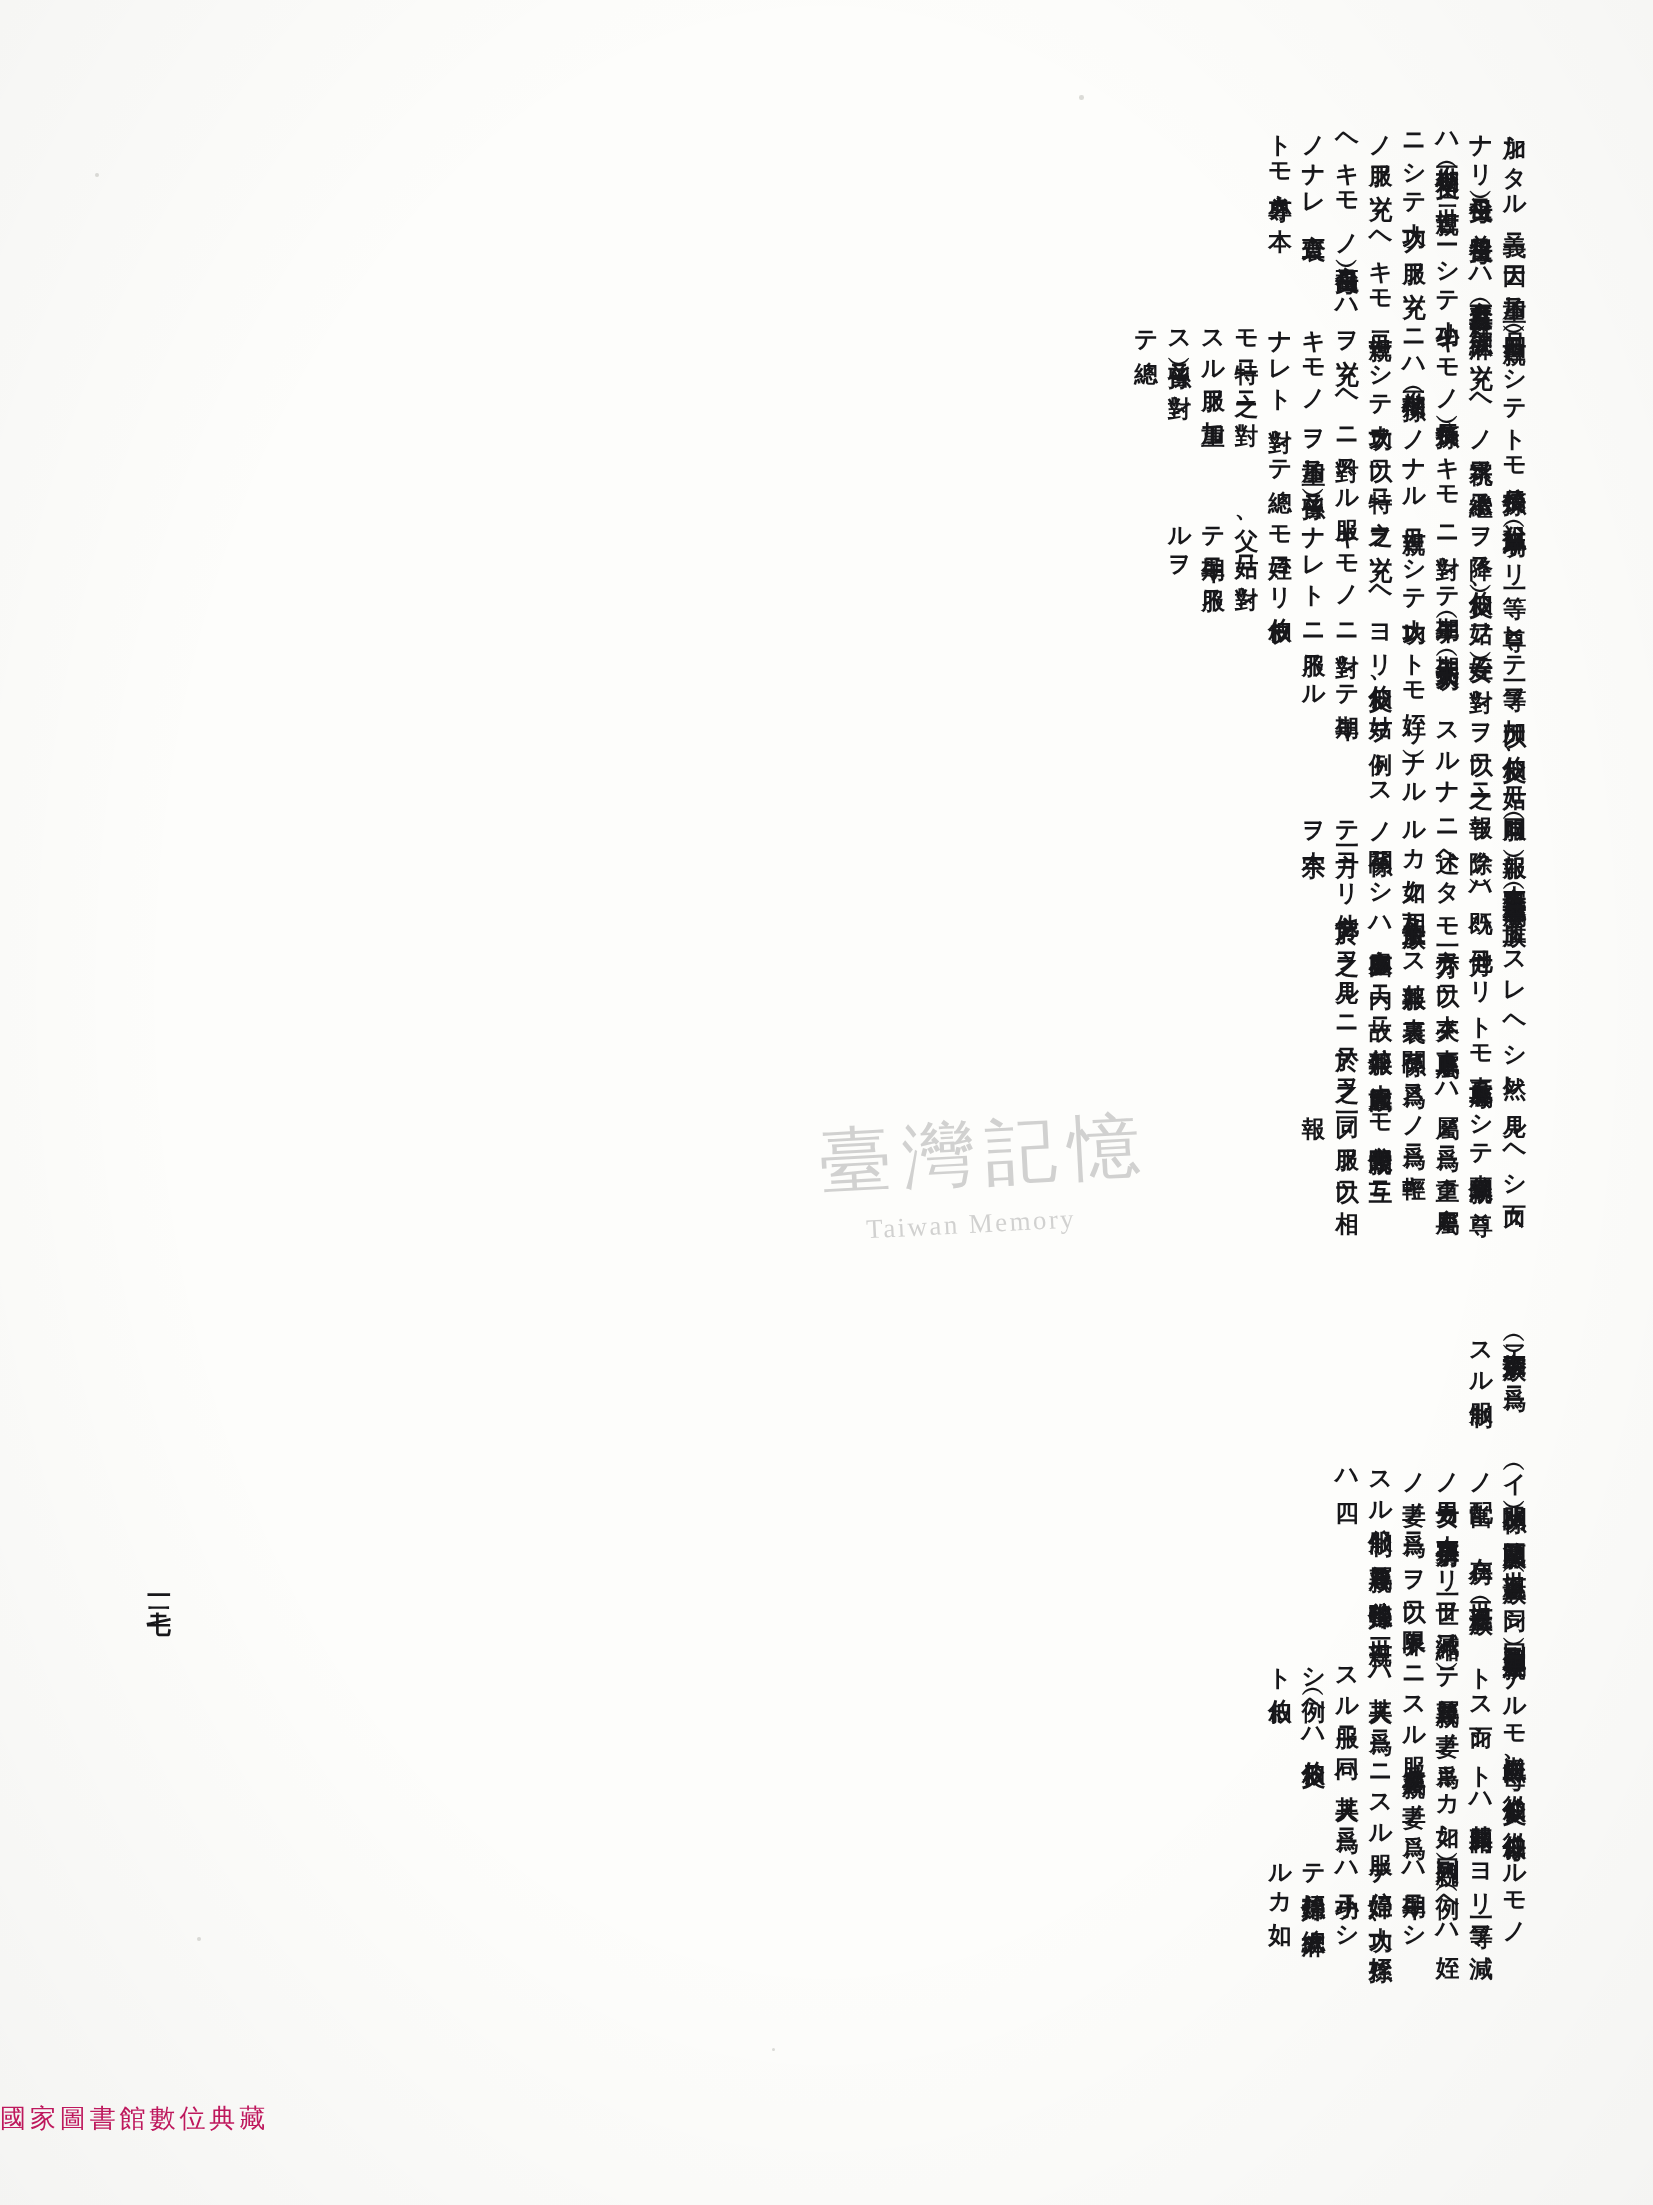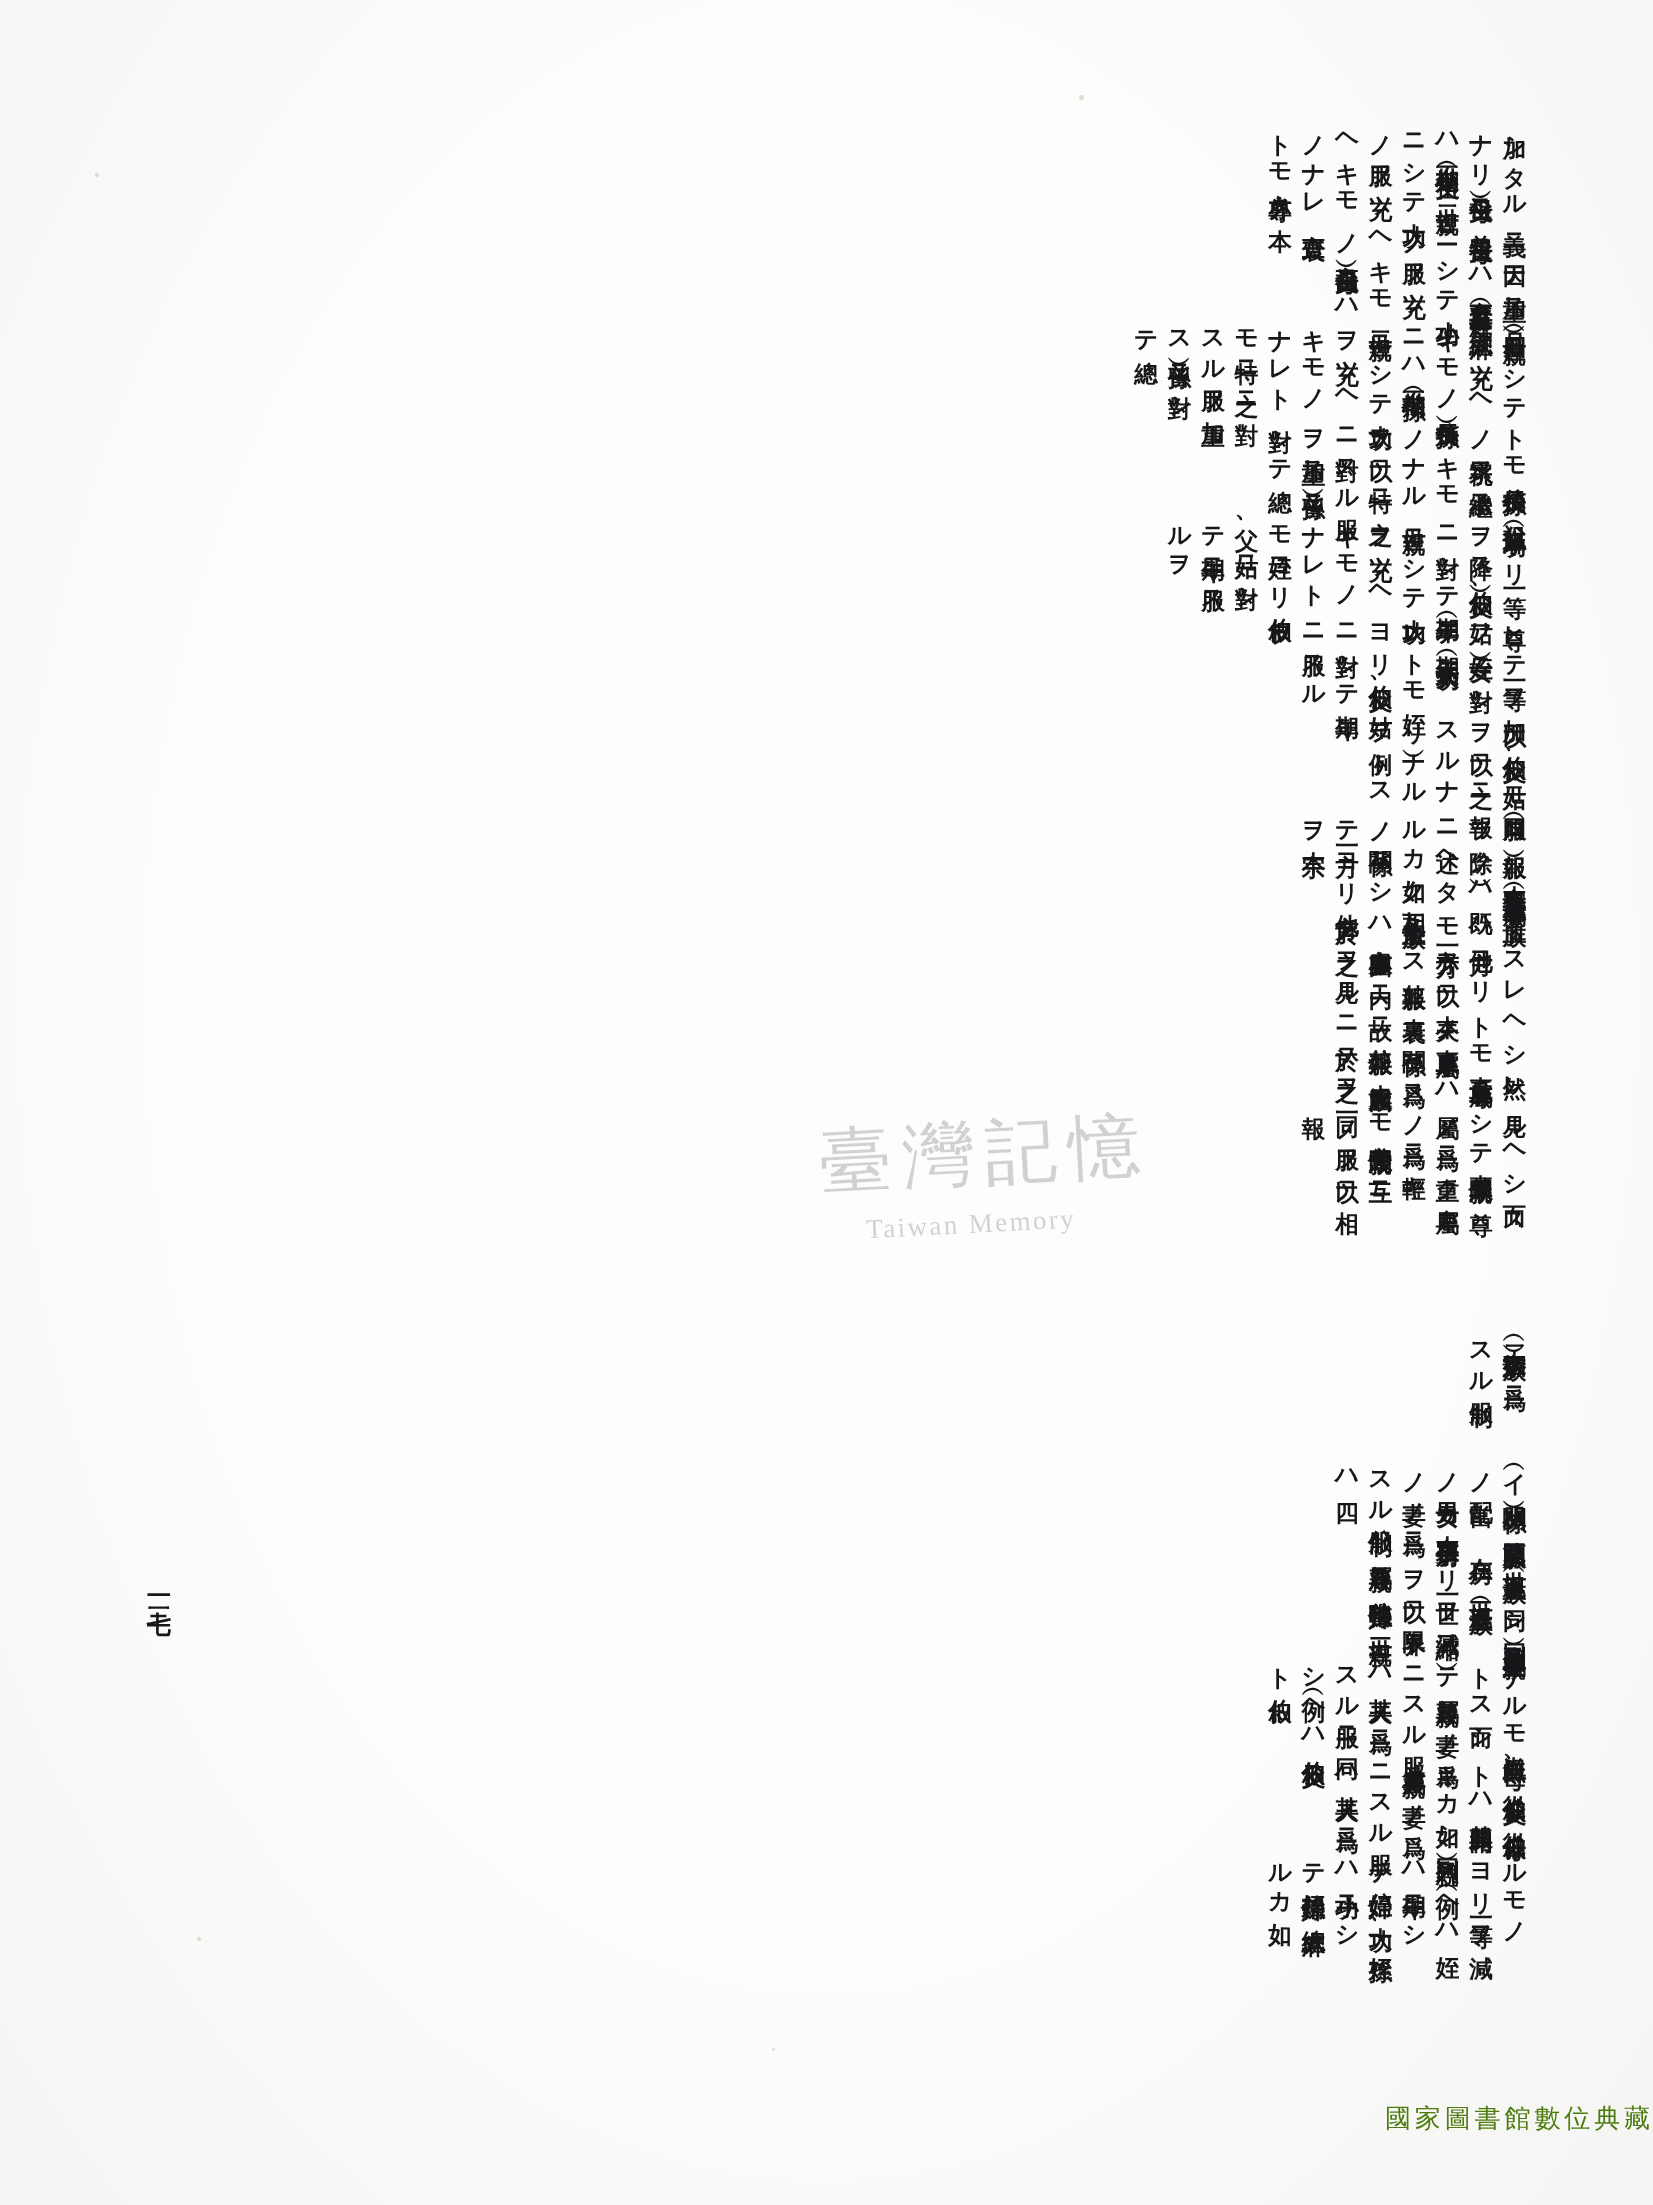--- a/index.html
+++ b/index.html
@@ -108,24 +108,24 @@
     transform: rotate(-3deg);
     display: block;
   }
 
   
   #footer-stamp {
     position: absolute;
     left: 0;
     right: 0;
     bottom: 69px;
-    text-align: right;
+    text-align: left;
     font-size: 26px;
     letter-spacing: 3.9px;
-    color: #4d7c0f;
+    color: #be185d;
     font-family: "DejaVu Serif", "Liberation Serif", serif;
   }
 
   
   .speck {
     position: absolute;
     background: #b9b9b4;
     border-radius: 50%;
     opacity: 0.5;
   }

